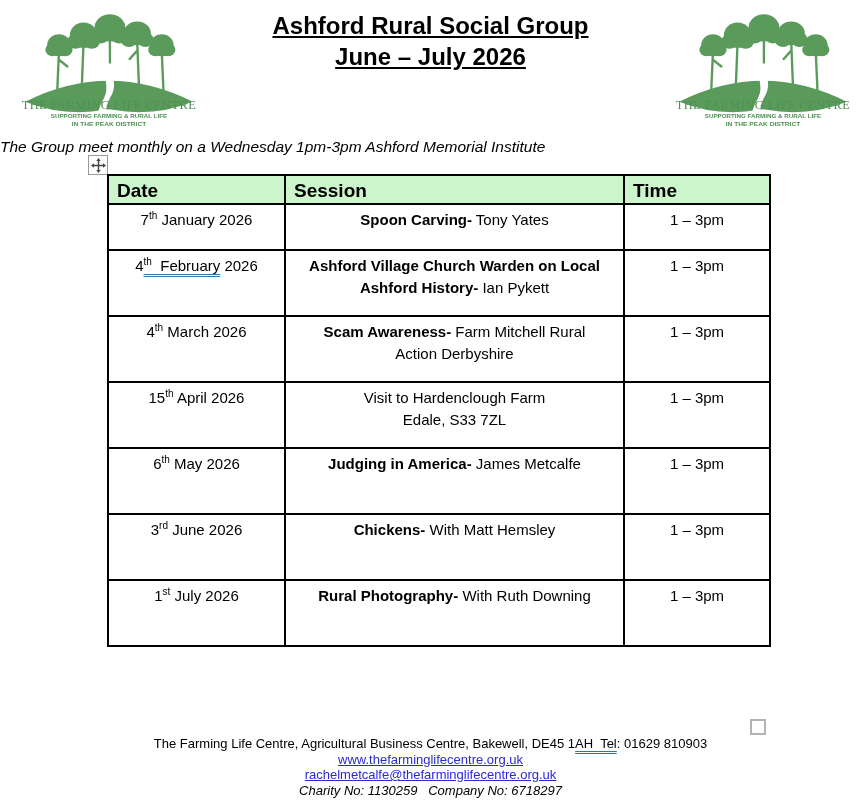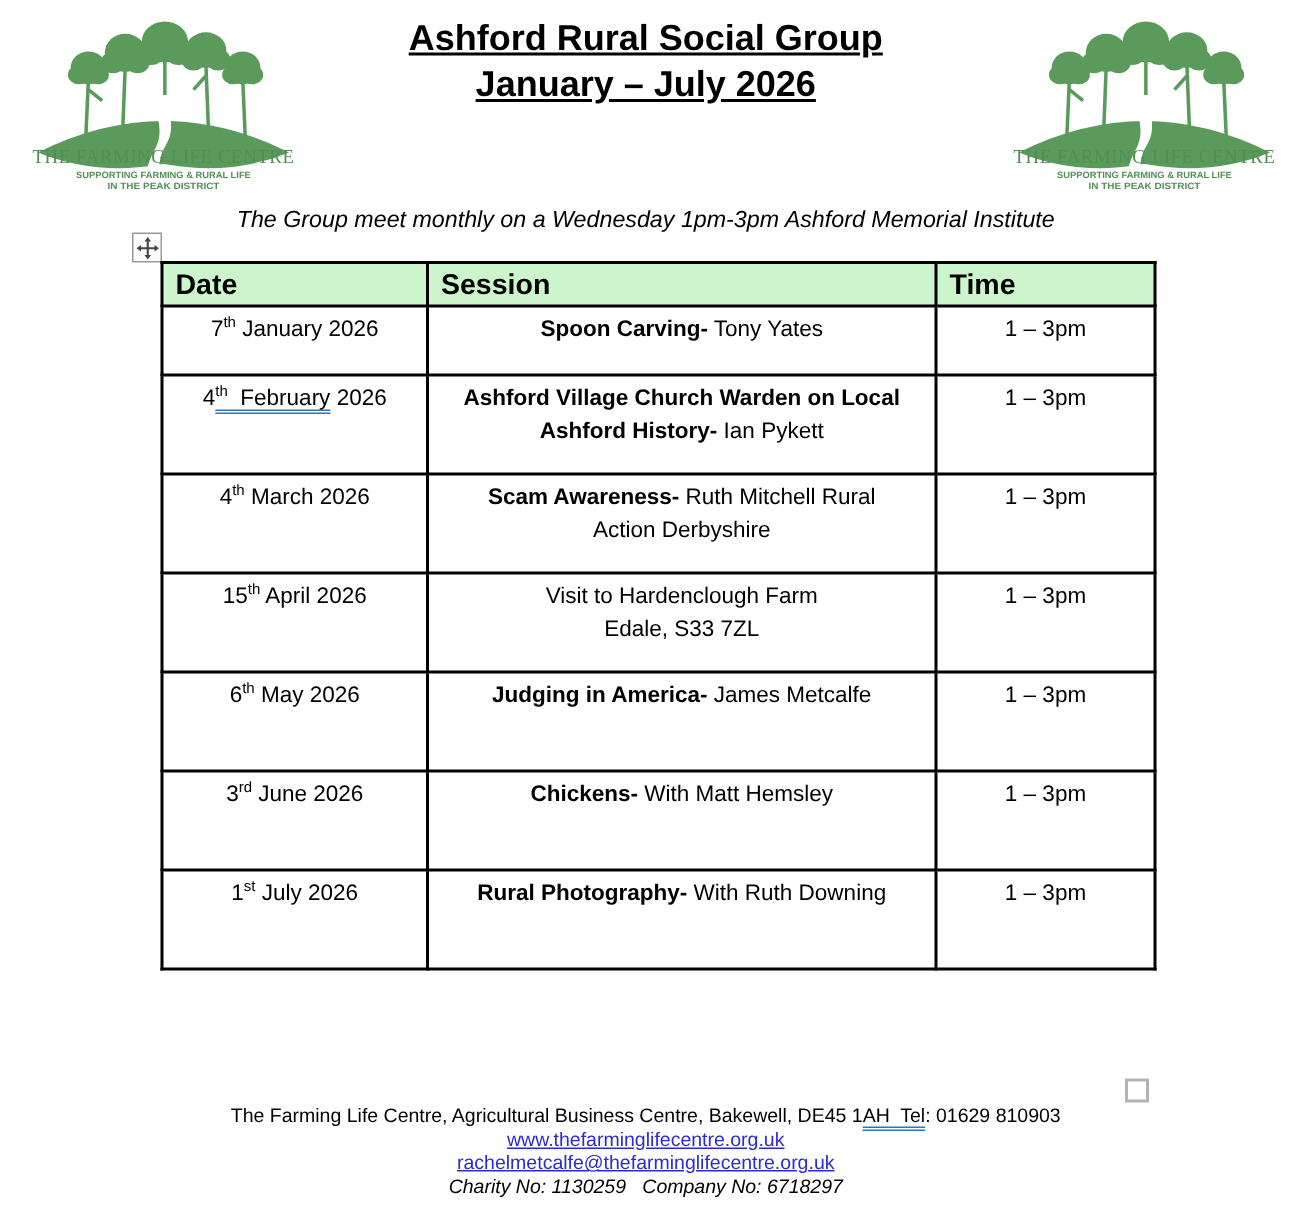--- a/index.html
+++ b/index.html
@@ -16,21 +16,21 @@
   .logo svg { width:100%; height:100%; display:block; }
   .logo .art { fill:var(--logo-green); }
   .logo .trunk { stroke:var(--logo-green); stroke-width:2.6; fill:none; }
   .logo .trail { fill:#fff; }
   .logo .brand { fill:var(--logo-text-green); font-family:"Liberation Serif", serif; letter-spacing:.5px; }
   .logo .tag { fill:var(--logo-text-green); font-family:"Liberation Sans", sans-serif; font-weight:bold; }
 
   
   .title-block { position:absolute; left:0; right:0; top:11px; text-align:center;
     font-weight:bold; font-size:24px; line-height:30.5px;text-decoration:underline; }
-  .subtitle { position:absolute; left:0; right:0; top:138px; text-align:center;
+  .subtitle { position:absolute; left:0; right:0; top:138px; 
     font-style:italic; font-size:15.5px; }
 
   
   .move-handle { position:absolute; left:88px; top:155px; width:20px; height:20px;
     border:1px solid #999; background:#fdfdfd; display:flex; align-items:center; justify-content:center; }
   .resize-handle { position:absolute; left:750px; top:719px; width:16px; height:16px;
     border:2px solid #b3b3b3; background:#fff; }
 
   
   table.programme { position:absolute; left:107px; top:174px; width:662px;
@@ -126,21 +126,21 @@
       <path class="art" d="M8,104 Q100,58 192,104 Q150,121 104,113 Q100,112 96,113 Q50,121 8,104 Z"></path>
       <path class="trail" d="M97,62 L103,62 C103,76 110,86 101,100 C98,105 97,110 97,116 L88,116 C90,108 93,104 95,99 C101,86 92,76 97,62 Z"></path>
       <text class="brand" x="100" y="112" text-anchor="middle" font-size="14.5" textLength="192" lengthAdjust="spacingAndGlyphs">THE FARMING LIFE CENTRE</text>
       <text class="tag" x="100" y="122.5" text-anchor="middle" font-size="6.8" textLength="128" lengthAdjust="spacingAndGlyphs">SUPPORTING FARMING &amp; RURAL LIFE</text>
       <text class="tag" x="100" y="131" text-anchor="middle" font-size="6.8" textLength="82" lengthAdjust="spacingAndGlyphs">IN THE PEAK DISTRICT</text>
     </svg>
   </div>
 
   <div class="title-block">
     <div>Ashford Rural Social Group</div>
-    <div>January – July 2026</div>
+    <div>June – July 2026</div>
   </div>
   <div class="subtitle">The Group meet monthly on a Wednesday 1pm-3pm Ashford Memorial Institute</div>
 
   <div class="move-handle">
     <svg width="15" height="15" viewBox="0 0 15 15">
       <path d="M7.5,2.5 L7.5,12.5 M2.5,7.5 L12.5,7.5" stroke="#444" stroke-width="1.4"></path>
       <polygon points="7.5,0 5.3,3 9.7,3" fill="#444"></polygon>
       <polygon points="7.5,15 5.3,12 9.7,12" fill="#444"></polygon>
       <polygon points="0,7.5 3,5.3 3,9.7" fill="#444"></polygon>
       <polygon points="15,7.5 12,5.3 12,9.7" fill="#444"></polygon>
@@ -166,21 +166,21 @@
           <td><span class="b">Spoon Carving-</span><span> Tony Yates</span></td>
           <td>1 – 3pm</td>
         </tr>
         <tr>
           <td><span>4</span><span class="gram"><sup>th</sup><span>  February</span></span><span> 2026</span></td>
           <td><span class="b">Ashford Village Church Warden on Local</span><br><span class="b">Ashford History-</span><span> Ian Pykett</span></td>
           <td>1 – 3pm</td>
         </tr>
         <tr>
           <td><span>4</span><sup>th</sup><span> March 2026</span></td>
-          <td><span class="b">Scam Awareness-</span><span> Ruth Mitchell Rural</span><br><span>Action Derbyshire</span></td>
+          <td><span class="b">Scam Awareness-</span><span> Farm Mitchell Rural</span><br><span>Action Derbyshire</span></td>
           <td>1 – 3pm</td>
         </tr>
         <tr>
           <td><span>15</span><sup>th</sup><span> April 2026</span></td>
           <td><span>Visit to Hardenclough Farm</span><br><span>Edale, S33 7ZL</span></td>
           <td>1 – 3pm</td>
         </tr>
         <tr>
           <td><span>6</span><sup>th</sup><span> May 2026</span></td>
           <td><span class="b">Judging in America-</span><span> James Metcalfe</span></td>

